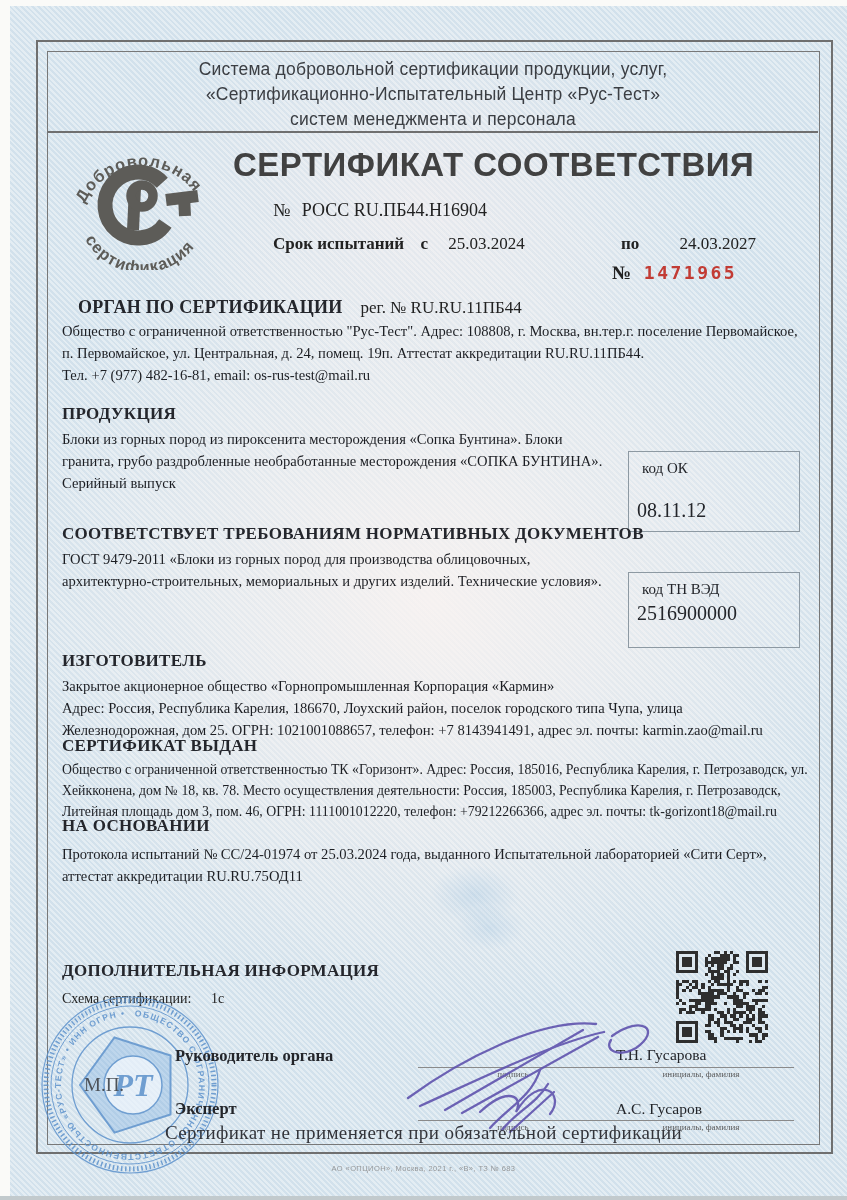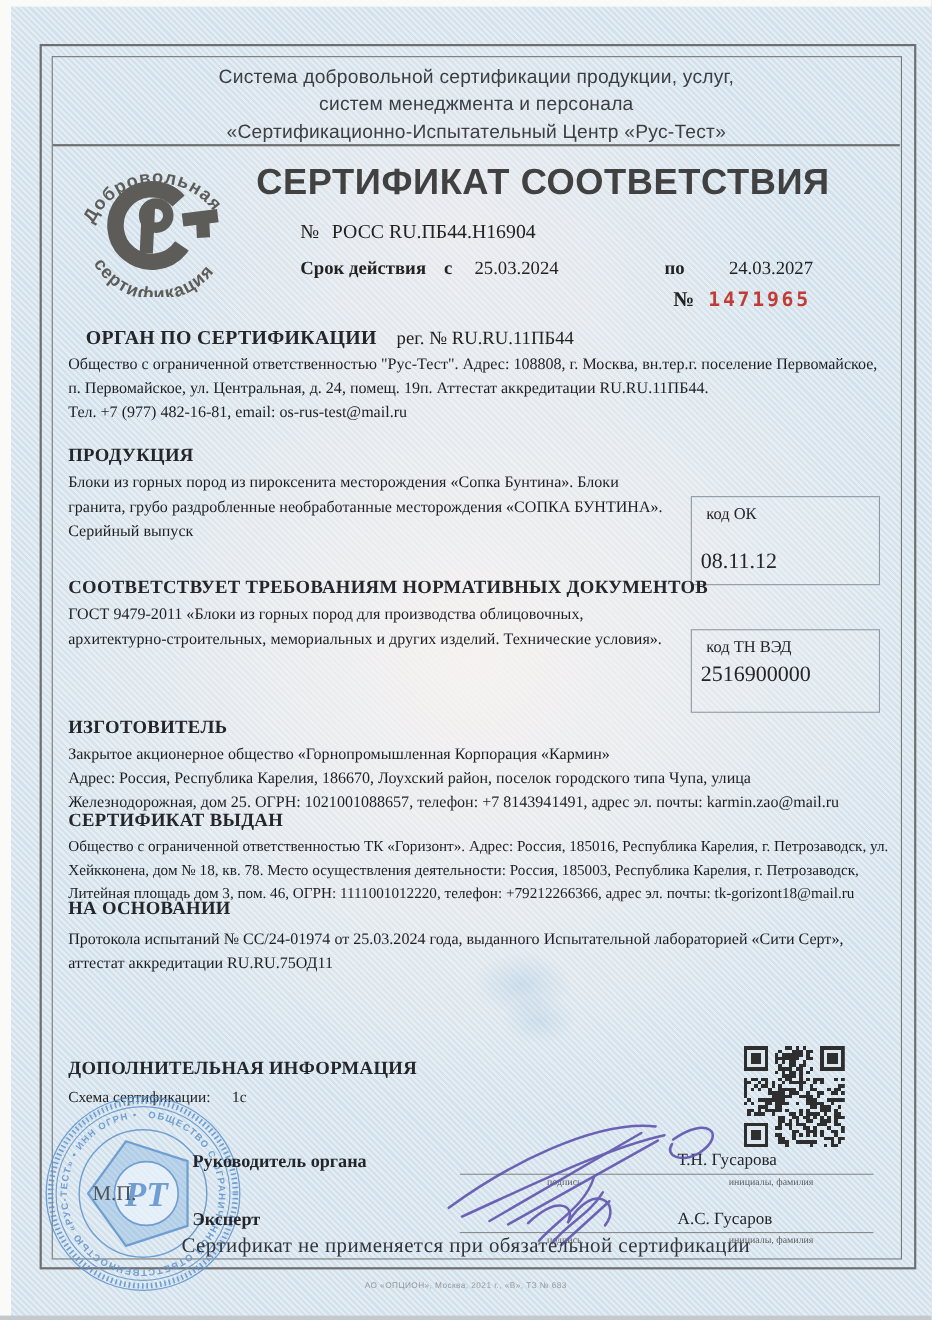--- a/index.html
+++ b/index.html
@@ -43,22 +43,22 @@
   <div class="scan-strip" style="left:0;top:0;width:10px;height:1200px;"></div>
   <div class="scan-strip" style="left:0;top:0;width:847px;height:6px;"></div>
   <div class="abs" style="left:0;bottom:0;width:847px;height:4px;background:#c2cacd;"></div>
 
   <div class="frame" style="left:36px;top:40px;width:793px;height:1110px;"></div>
   <div class="frame-inner" style="left:47px;top:51px;width:771px;height:1092px;"></div>
   <div class="hline" style="left:48px;top:131px;width:770px;"></div>
 
   <div class="abs header-sys sans" style="left:48px;top:57px;width:770px;">
     <div>Система добровольной сертификации продукции, услуг,</div>
+    <div>«Сертификационно-Испытательный Центр «Рус-Тест»</div>
     <div>систем менеджмента и персонала</div>
-    <div>«Сертификационно-Испытательный Центр «Рус-Тест»</div>
   </div>
 
   <div class="abs" style="left:62px;top:138px;width:160px;height:132px;">
     <svg width="160" height="132" viewBox="0 0 160 132">
       <defs>
         <path id="arcTop" d="M 18,80 A 64,64 0 0 1 140,68" fill="none"></path>
         <path id="arcBot" d="M 16,84 A 66,66 0 0 0 142,92" fill="none"></path>
       </defs>
       <text font-family="Liberation Sans, sans-serif" font-size="16.5" font-weight="bold" fill="#5d5c58" letter-spacing="1">
         <textPath href="#arcTop" startOffset="50%" text-anchor="middle">Добровольная</textPath>
@@ -77,21 +77,21 @@
   </div>
 
   <div class="abs doc-title sans" style="left:233px;top:146px;">СЕРТИФИКАТ СООТВЕТСТВИЯ</div>
 
   <div class="abs" style="left:273px;top:200px;font-size:18px;">
     <span>№</span>
     <span style="margin-left:7px;">РОСС RU.ПБ44.Н16904</span>
   </div>
 
   <div class="abs" style="left:273px;top:234px;font-size:17px;">
-    <span style="font-weight:bold;">Срок действия</span>
+    <span style="font-weight:bold;">Срок испытаний</span>
     <span style="font-weight:bold;margin-left:12px;">с</span>
     <span style="margin-left:16px;">25.03.2024</span>
     <span style="font-weight:bold;margin-left:92px;">по</span>
     <span style="margin-left:36px;">24.03.2027</span>
   </div>
 
   <div class="abs" style="left:612px;top:262px;font-size:19px;">
     <span style="font-weight:bold;">№</span>
     <span class="mono red-num" style="margin-left:8px;font-size:18px;">1471965</span>
   </div>

